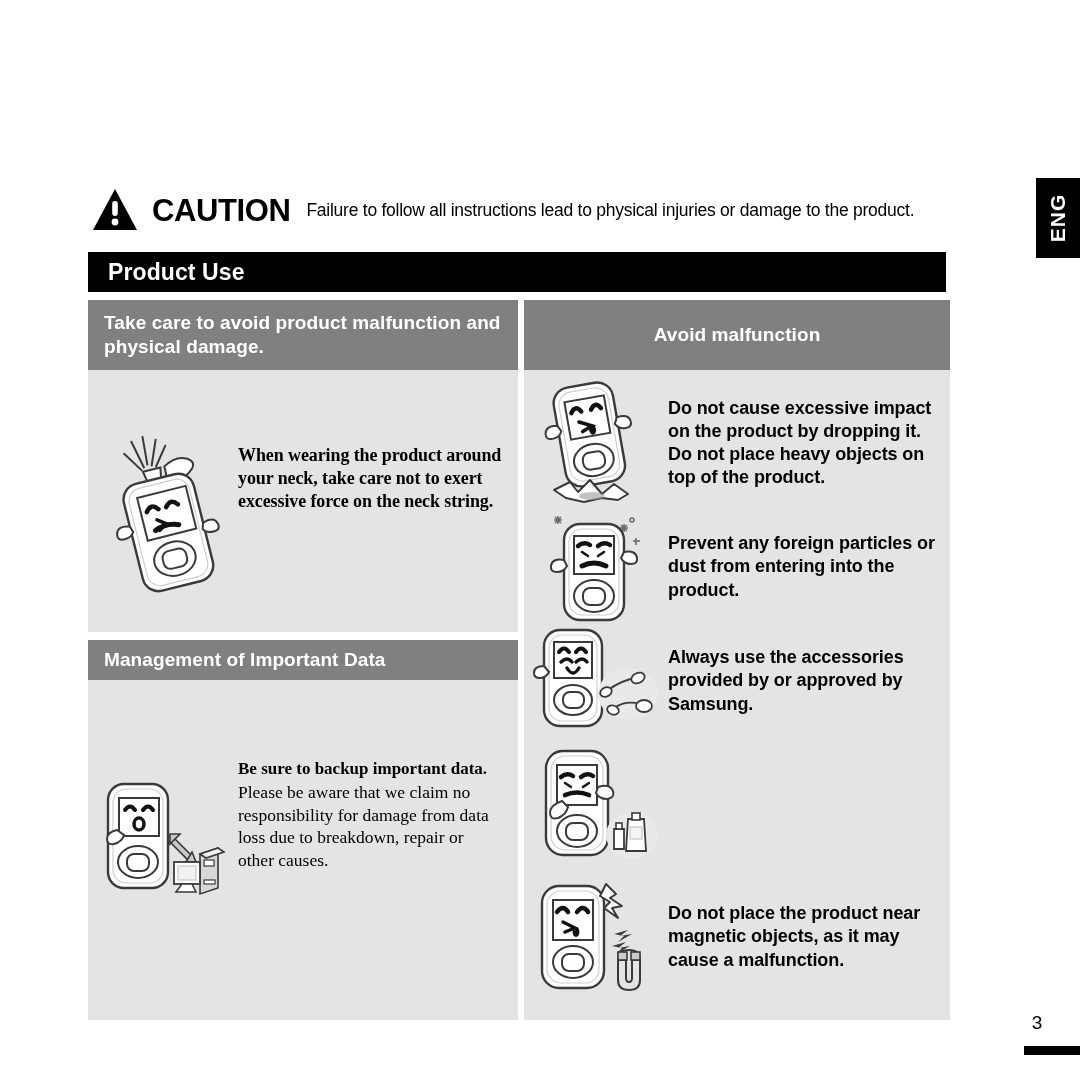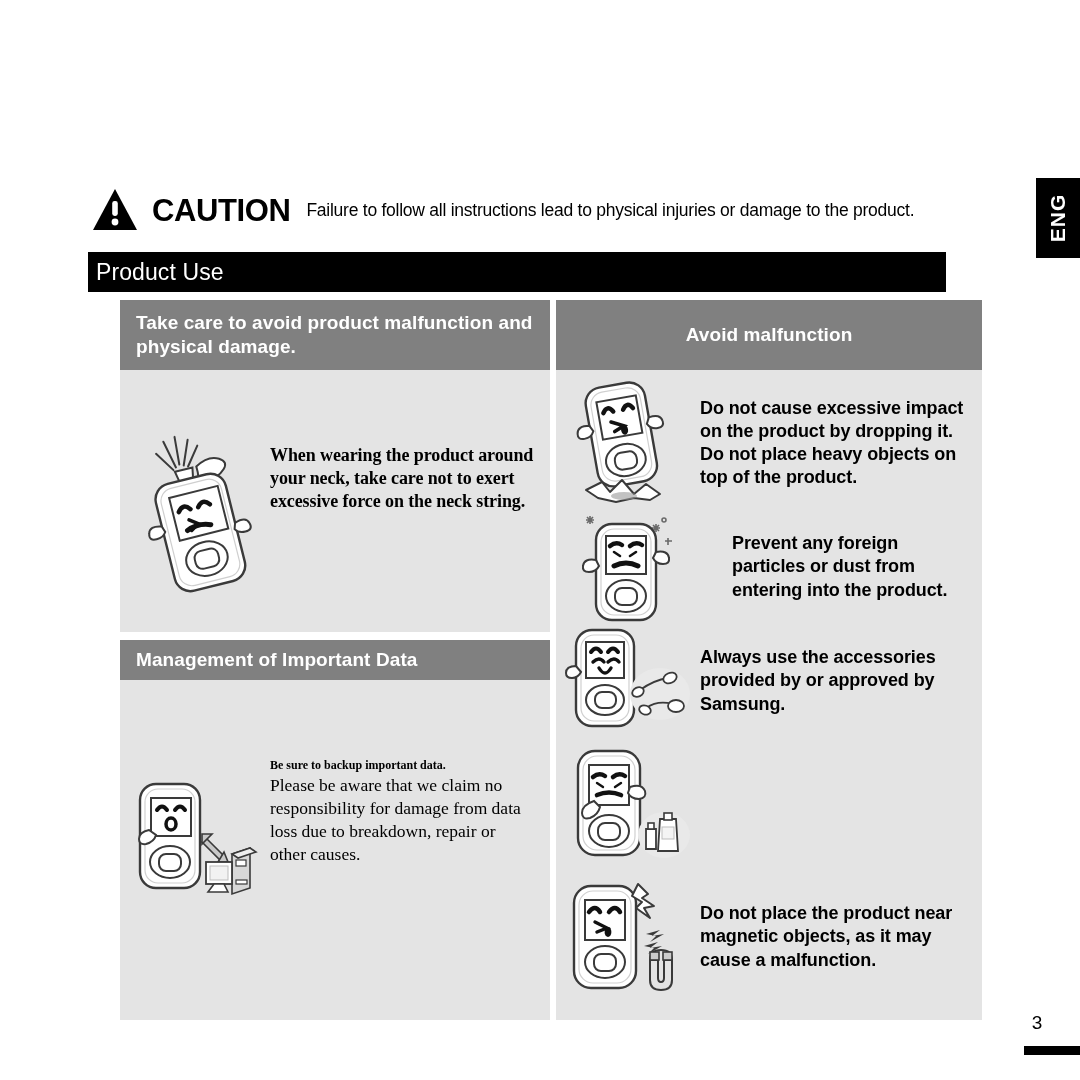--- a/index.html
+++ b/index.html
@@ -76,40 +76,40 @@
     top: 252px;
     width: 858px;
     height: 40px;
     background: #000;
     display: flex;
     align-items: center;
   }
   #product-use-title {
     color: #fff;
     font-size: 23px;
-    font-weight: normal;
-    padding-left: 8px;
+    font-weight: bold;
+    padding-left: 20px;
     letter-spacing: 0.1px;
   }
 
   
   #columns {
     position: absolute;
     left: 88px;
     top: 300px;
     width: 858px;
     height: 720px;
     display: flex;
     gap: 6px;
   }
   .column {
     display: flex;
     flex-direction: column;
   }
-  #left-column { width: 490px; margin-left: 32px; }
+  #left-column { width: 490px; }
   #right-column { width: 426px; }
 
   .panel-header {
     background: #808080;
     color: #ffffff;
     font-size: 19px;
     font-weight: bold;
     display: flex;
     align-items: center;
     padding: 0 16px;
@@ -160,39 +160,39 @@
   #neck-illus { width: 118px; height: 165px; margin-top: 38px; }
   #neck-text  { width: 272px; margin-left: 14px; margin-top: 54px; }
 
   
   #backup-row {
     padding: 78px 8px 0 12px;
   }
   #backup-illus { width: 128px; height: 122px; margin-top: 18px; }
   #backup-text  { width: 262px; margin-left: 10px; }
   #backup-heading {
-    font-size: 12px; font-weight: bold; color: #000; line-height: 1.28;
+    font-size: 17px; font-weight: bold; color: #000; line-height: 1.28;
   }
   #backup-body {
     font-size: 17.5px; font-weight: normal; color: #000; line-height: 1.3;
     margin-top: 1px;
   }
 
   
   #avoid-rows {
     padding: 8px 6px 10px 8px;
     display: flex;
     flex-direction: column;
   }
   .avoid-row { display: flex; align-items: center; }
   .avoid-illus { width: 128px; flex: 0 0 128px; }
   .avoid-text  { margin-left: 8px; width: 278px; }
 
   #row-impact  { height: 130px; }
-  #row-dust    { height: 118px; gap: 32px; }
+  #row-dust    { height: 118px; }
   #row-access  { height: 110px; }
   #row-spray   { height: 142px; }
   #row-magnet  { height: 118px; }
 
   
   #page-number {
     position: absolute;
     left: 1026px;
     top: 1012px;
     font-size: 19px;

